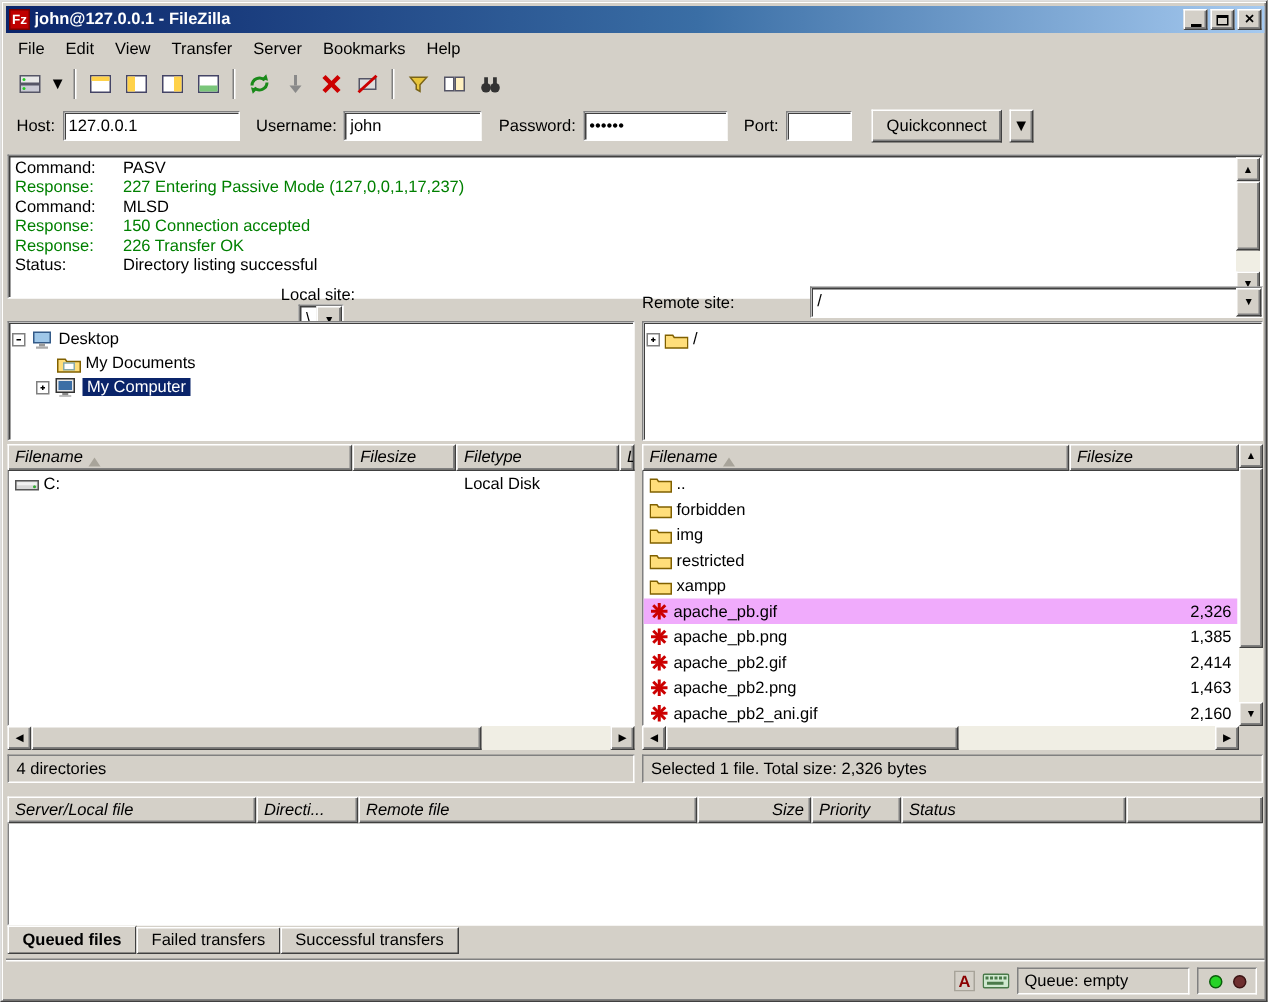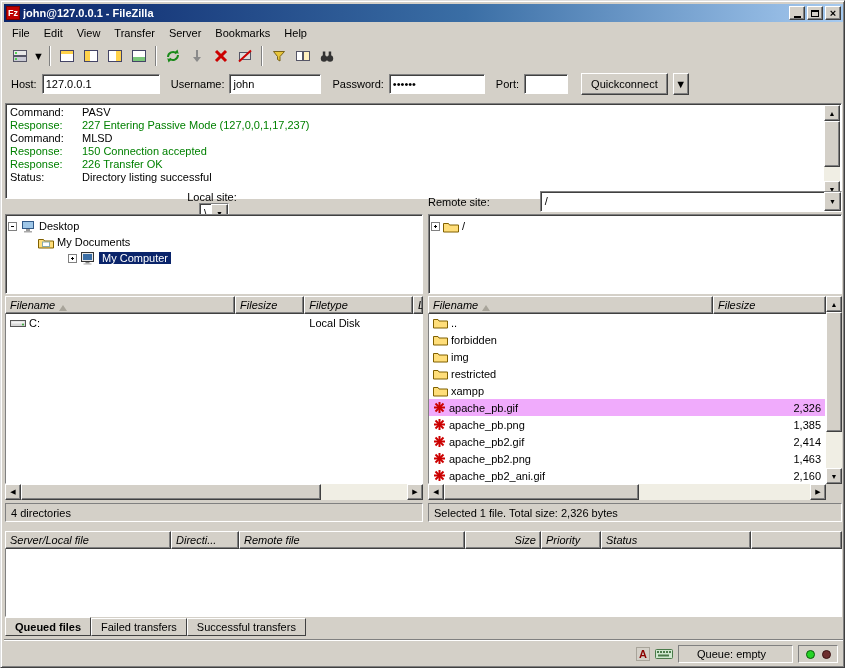--- a/index.html
+++ b/index.html
@@ -95,21 +95,21 @@
   
   .tabs{left:4px;top:616px;height:19px;display:flex;align-items:flex-start;}
   .tab{height:18px;padding:2px 9px;background:#d4d0c8;border:1px solid;border-color:#fff #404040 #404040 #fff;
     display:flex;align-items:center;white-space:nowrap;}
   .tab.active{font-weight:bold;height:19px;}
   .tab:not(.active){margin-top:1px;}
 
   
   .statusbar{left:3px;top:638px;width:839px;height:27px;border-top:1px solid #808080;box-shadow:inset 0 1px 0 #fff;
     display:flex;align-items:center;justify-content:flex-end;gap:5px;padding:2px 5px 0 5px;}
-  .sb-panel{height:18px;display:flex;align-items:center;padding:0 18px;white-space:nowrap;}
+  .sb-panel{height:18px;display:flex;align-items:center;padding:0 4px;white-space:nowrap;}
   .led{width:9px;height:9px;border-radius:50%;flex:none;}
   .led.green{background:#26d326;border:1px solid #0a5d0a;}
   .led.dark{background:#6e2f2f;border:1px solid #3c1414;}
 </style>
 </head>
 <body>
 
 <div class="window">
 
   <div class="abs titlebar">
@@ -326,21 +326,21 @@
     <div class="trow" style="padding-left:16px;">
       <span class="exp-space"></span>
       <span class="icon">
           <svg width="16" height="13">
             <path d="M0.5 3.5 h5 l1 1.5 h9 v7 h-15 z" fill="#ffde7a" stroke="#806000"></path>
             <rect x="4.5" y="6" width="7" height="4.5" fill="#fff" stroke="#8aa"></rect>
           </svg>
         </span>
       <span>My Documents</span>
     </div>
-    <div class="trow" style="padding-left:16px;margin-left:44px;">
+    <div class="trow" style="padding-left:16px;">
       <span class="expander plus"></span>
       <span class="icon">
           <svg width="16" height="14">
             <rect x="1.5" y="1.5" width="12" height="9" fill="#e8e8e8" stroke="#333"></rect>
             <rect x="3" y="3" width="9" height="6" fill="#3b6ea5"></rect>
             <rect x="5.5" y="11" width="4" height="1.5" fill="#888"></rect>
             <rect x="3.5" y="12.5" width="8" height="1" fill="#aaa"></rect>
           </svg>
         </span>
       <span class="sel">My Computer</span>

